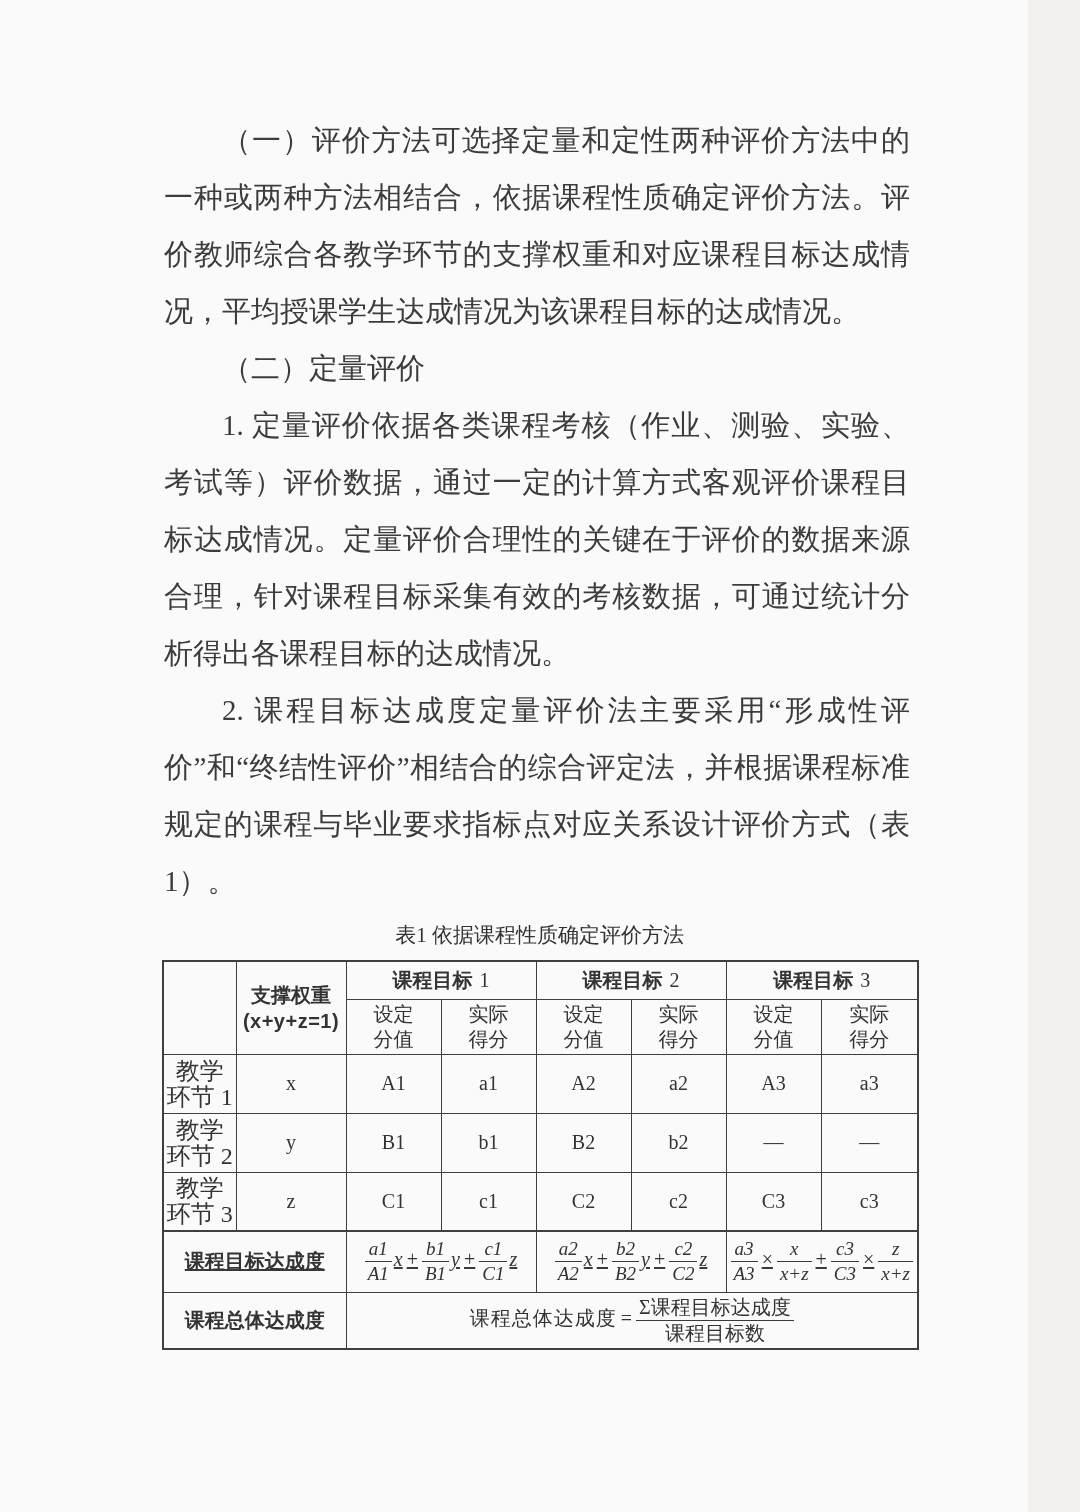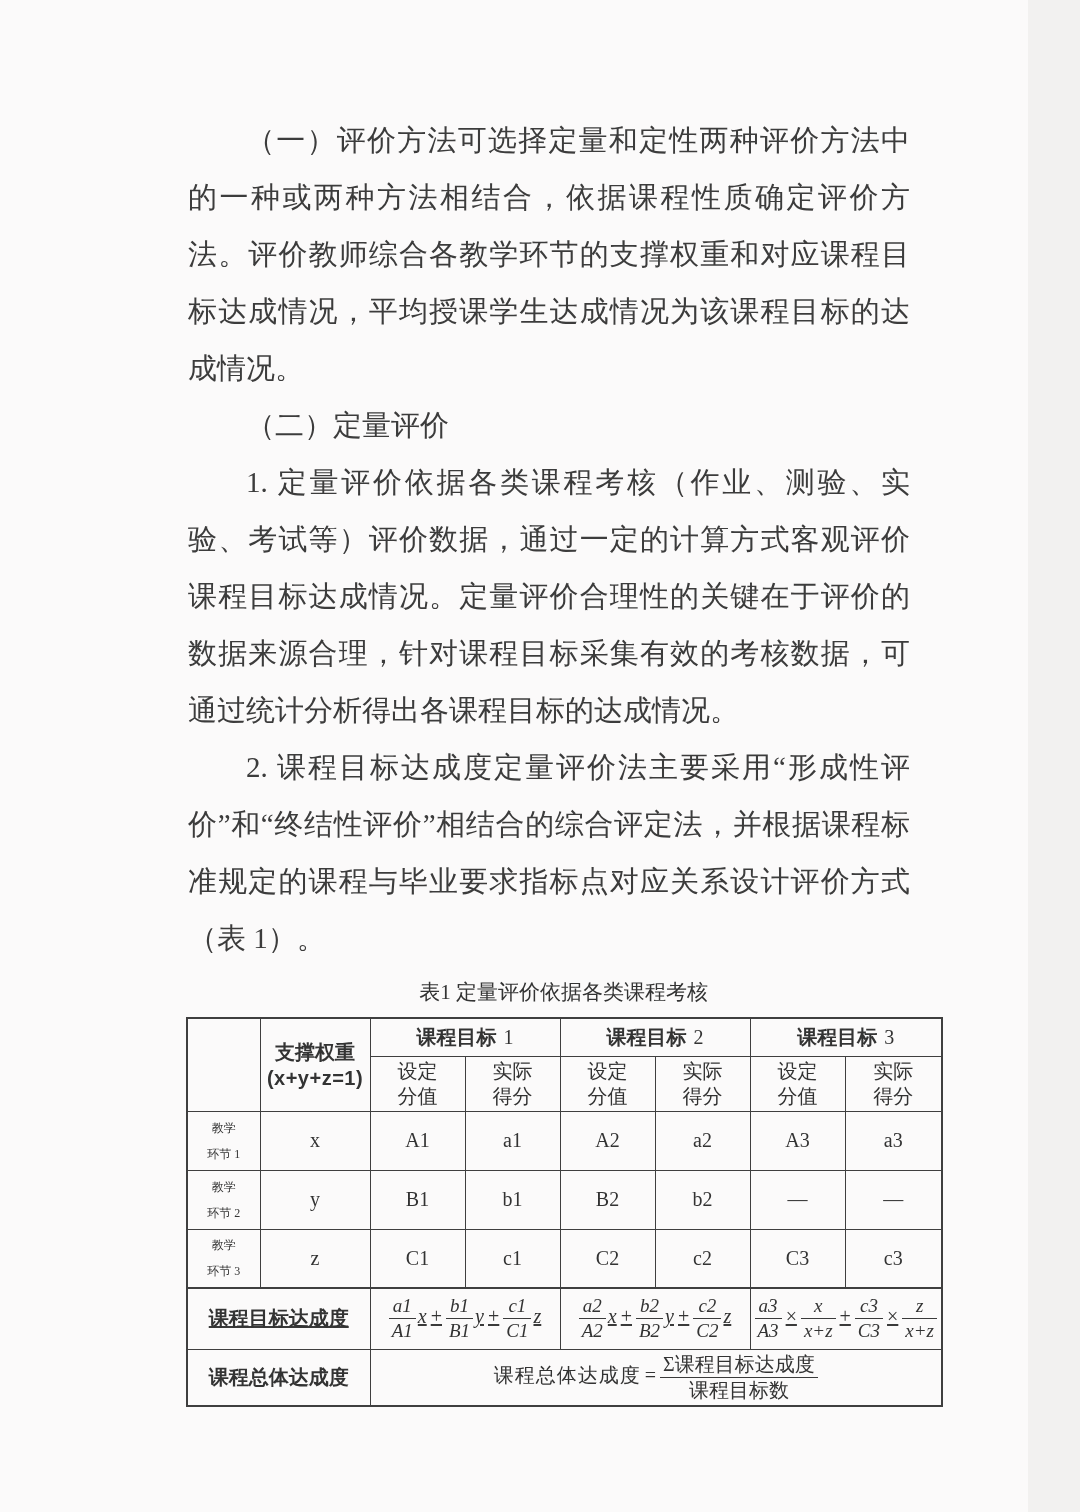--- a/index.html
+++ b/index.html
@@ -10,21 +10,20 @@
   .page {
     position: relative;
     width: 1028px;
     height: 1512px;
     background: #fbfafa;
     color: #3a3a3a;
     font-family: "Liberation Serif", serif;
     box-sizing: border-box;
     padding-top: 112px;
     overflow: hidden;
-    padding-left: 24px;
   }
   .textflow {
     margin: 0 118px 0 164px;
   }
   .para {
     margin: 0;
     font-size: 29px;
     line-height: 57px;
     text-align: justify;
     text-indent: 2em;
@@ -63,21 +62,21 @@
   .evtable tr.orow td { border-top-width: 1.5px; }
   .bold {
     font-weight: 700;
     font-family: "Liberation Sans", sans-serif;
     font-size: 21px;
     color: #222;
   }
   .hline { line-height: 26px; }
   .hline.latin { font-size: 20px; letter-spacing: 0.5px; }
   .subline { line-height: 25px; font-size: 20px; }
-  .rowlabel .hline { font-size: 12px; line-height: 26px; }
+  .rowlabel .hline { font-size: 24px; line-height: 26px; }
   .gnum {
     font-weight: 400;
     font-family: "Liberation Serif", serif;
     font-size: 20px;
     margin-left: 7px;
   }
   .serifcell { font-family: "Liberation Serif", serif; font-size: 20px; }
   
   .math { white-space: nowrap; }
   .frac {
@@ -112,21 +111,21 @@
 
 <div class="page">
 
   <div class="textflow">
     <p class="para">（一）评价方法可选择定量和定性两种评价方法中的一种或两种方法相结合，依据课程性质确定评价方法。评价教师综合各教学环节的支撑权重和对应课程目标达成情况，平均授课学生达成情况为该课程目标的达成情况。</p>
     <p class="para">（二）定量评价</p>
     <p class="para">1. 定量评价依据各类课程考核（作业、测验、实验、考试等）评价数据，通过一定的计算方式客观评价课程目标达成情况。定量评价合理性的关键在于评价的数据来源合理，针对课程目标采集有效的考核数据，可通过统计分析得出各课程目标的达成情况。</p>
     <p class="para">2. 课程目标达成度定量评价法主要采用“形成性评价”和“终结性评价”相结合的综合评定法，并根据课程标准规定的课程与毕业要求指标点对应关系设计评价方式（表 1）。</p>
   </div>
 
-  <div class="caption">表1  定量评价依据各类课程考核</div>
+  <div class="caption">表1  依据课程性质确定评价方法</div>
 
   <table class="evtable">
     <colgroup>
       <col style="width:73px">
         <col style="width:110px">
       <col style="width:95px">
         <col style="width:95px">
       <col style="width:95px">
         <col style="width:95px">
       <col style="width:95px">

